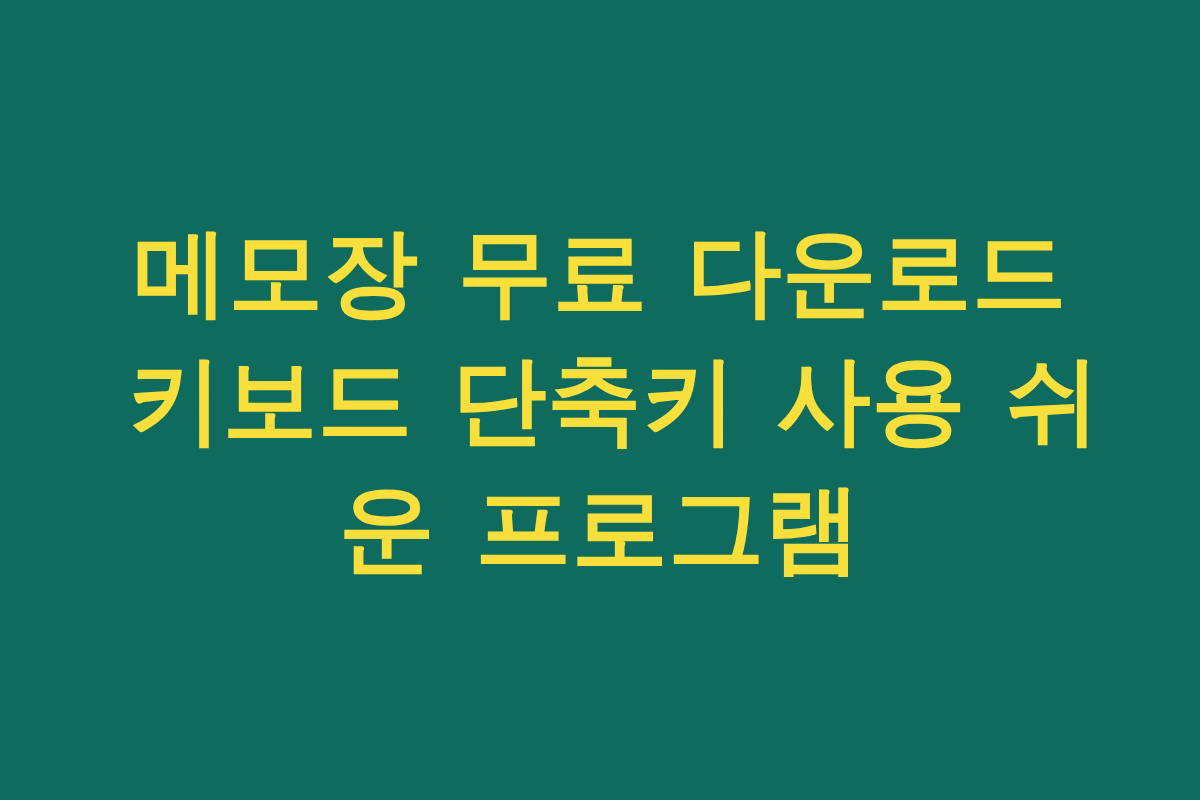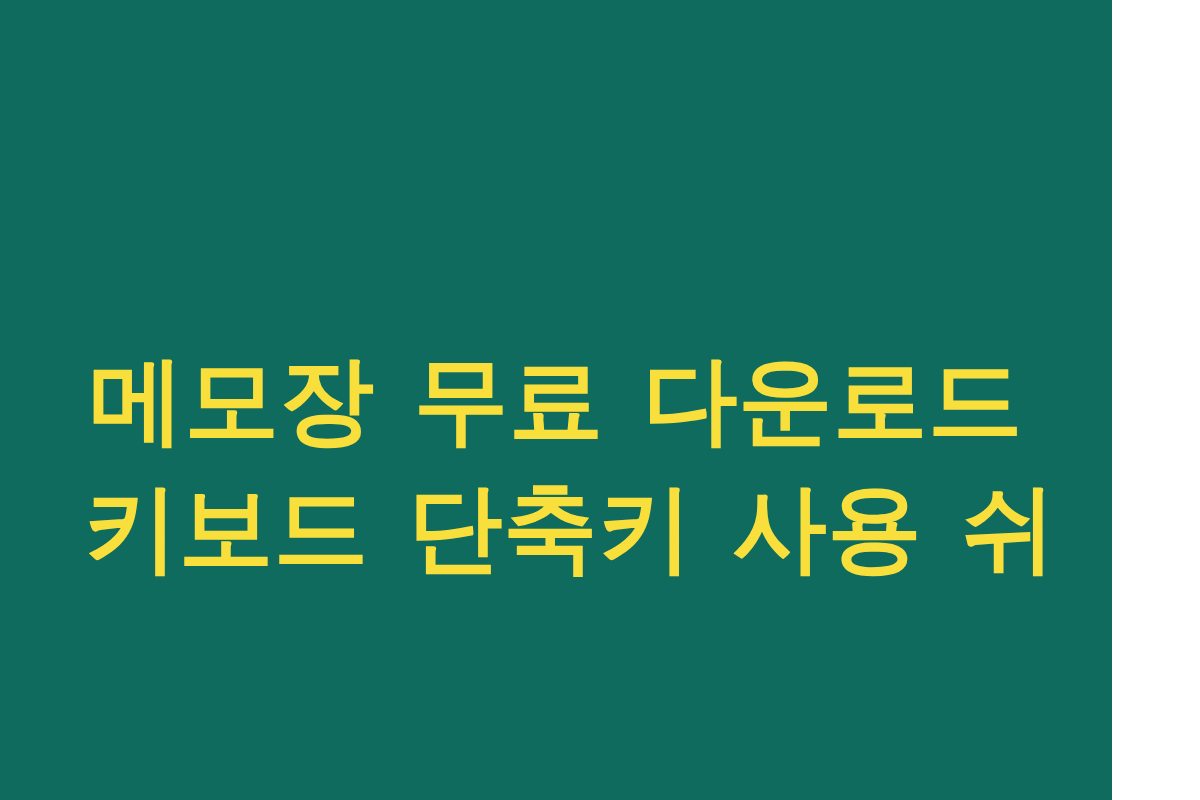--- a/index.html
+++ b/index.html
@@ -10,21 +10,21 @@
 
   body {
     width: 1200px;
     height: 800px;
     overflow: hidden;
     font-family: "DejaVu Sans", "Liberation Sans", sans-serif;
   }
 
   #banner {
     position: relative;
-    width: 1112px;
+    width: 1200px;
     height: 800px;
     box-sizing: border-box;
     display: flex;
     align-items: center;
     justify-content: center;
     background: #0E6B5E;
   }
 
   #headline {
     width: 960px;
@@ -54,15 +54,16 @@
   }
 </style>
 </head>
 <body>
 
 <div id="banner" style="background: rgb(14, 107, 94);">
 
   <h1 id="headline" style="color: rgb(249, 223, 60);">
     <span class="headline-line line-wide" style="display: inline-block; transform: scaleX(0.9844); transform-origin: center center;">메모장 무료 다운로드</span>
     <span class="headline-line line-wide" style="display: inline-block; transform: scaleX(0.9844); transform-origin: center center;">키보드 단축키 사용 쉬</span>
+    <span class="headline-line">운 프로그램</span>
   </h1>
 
 </div>
 
 </body></html>

